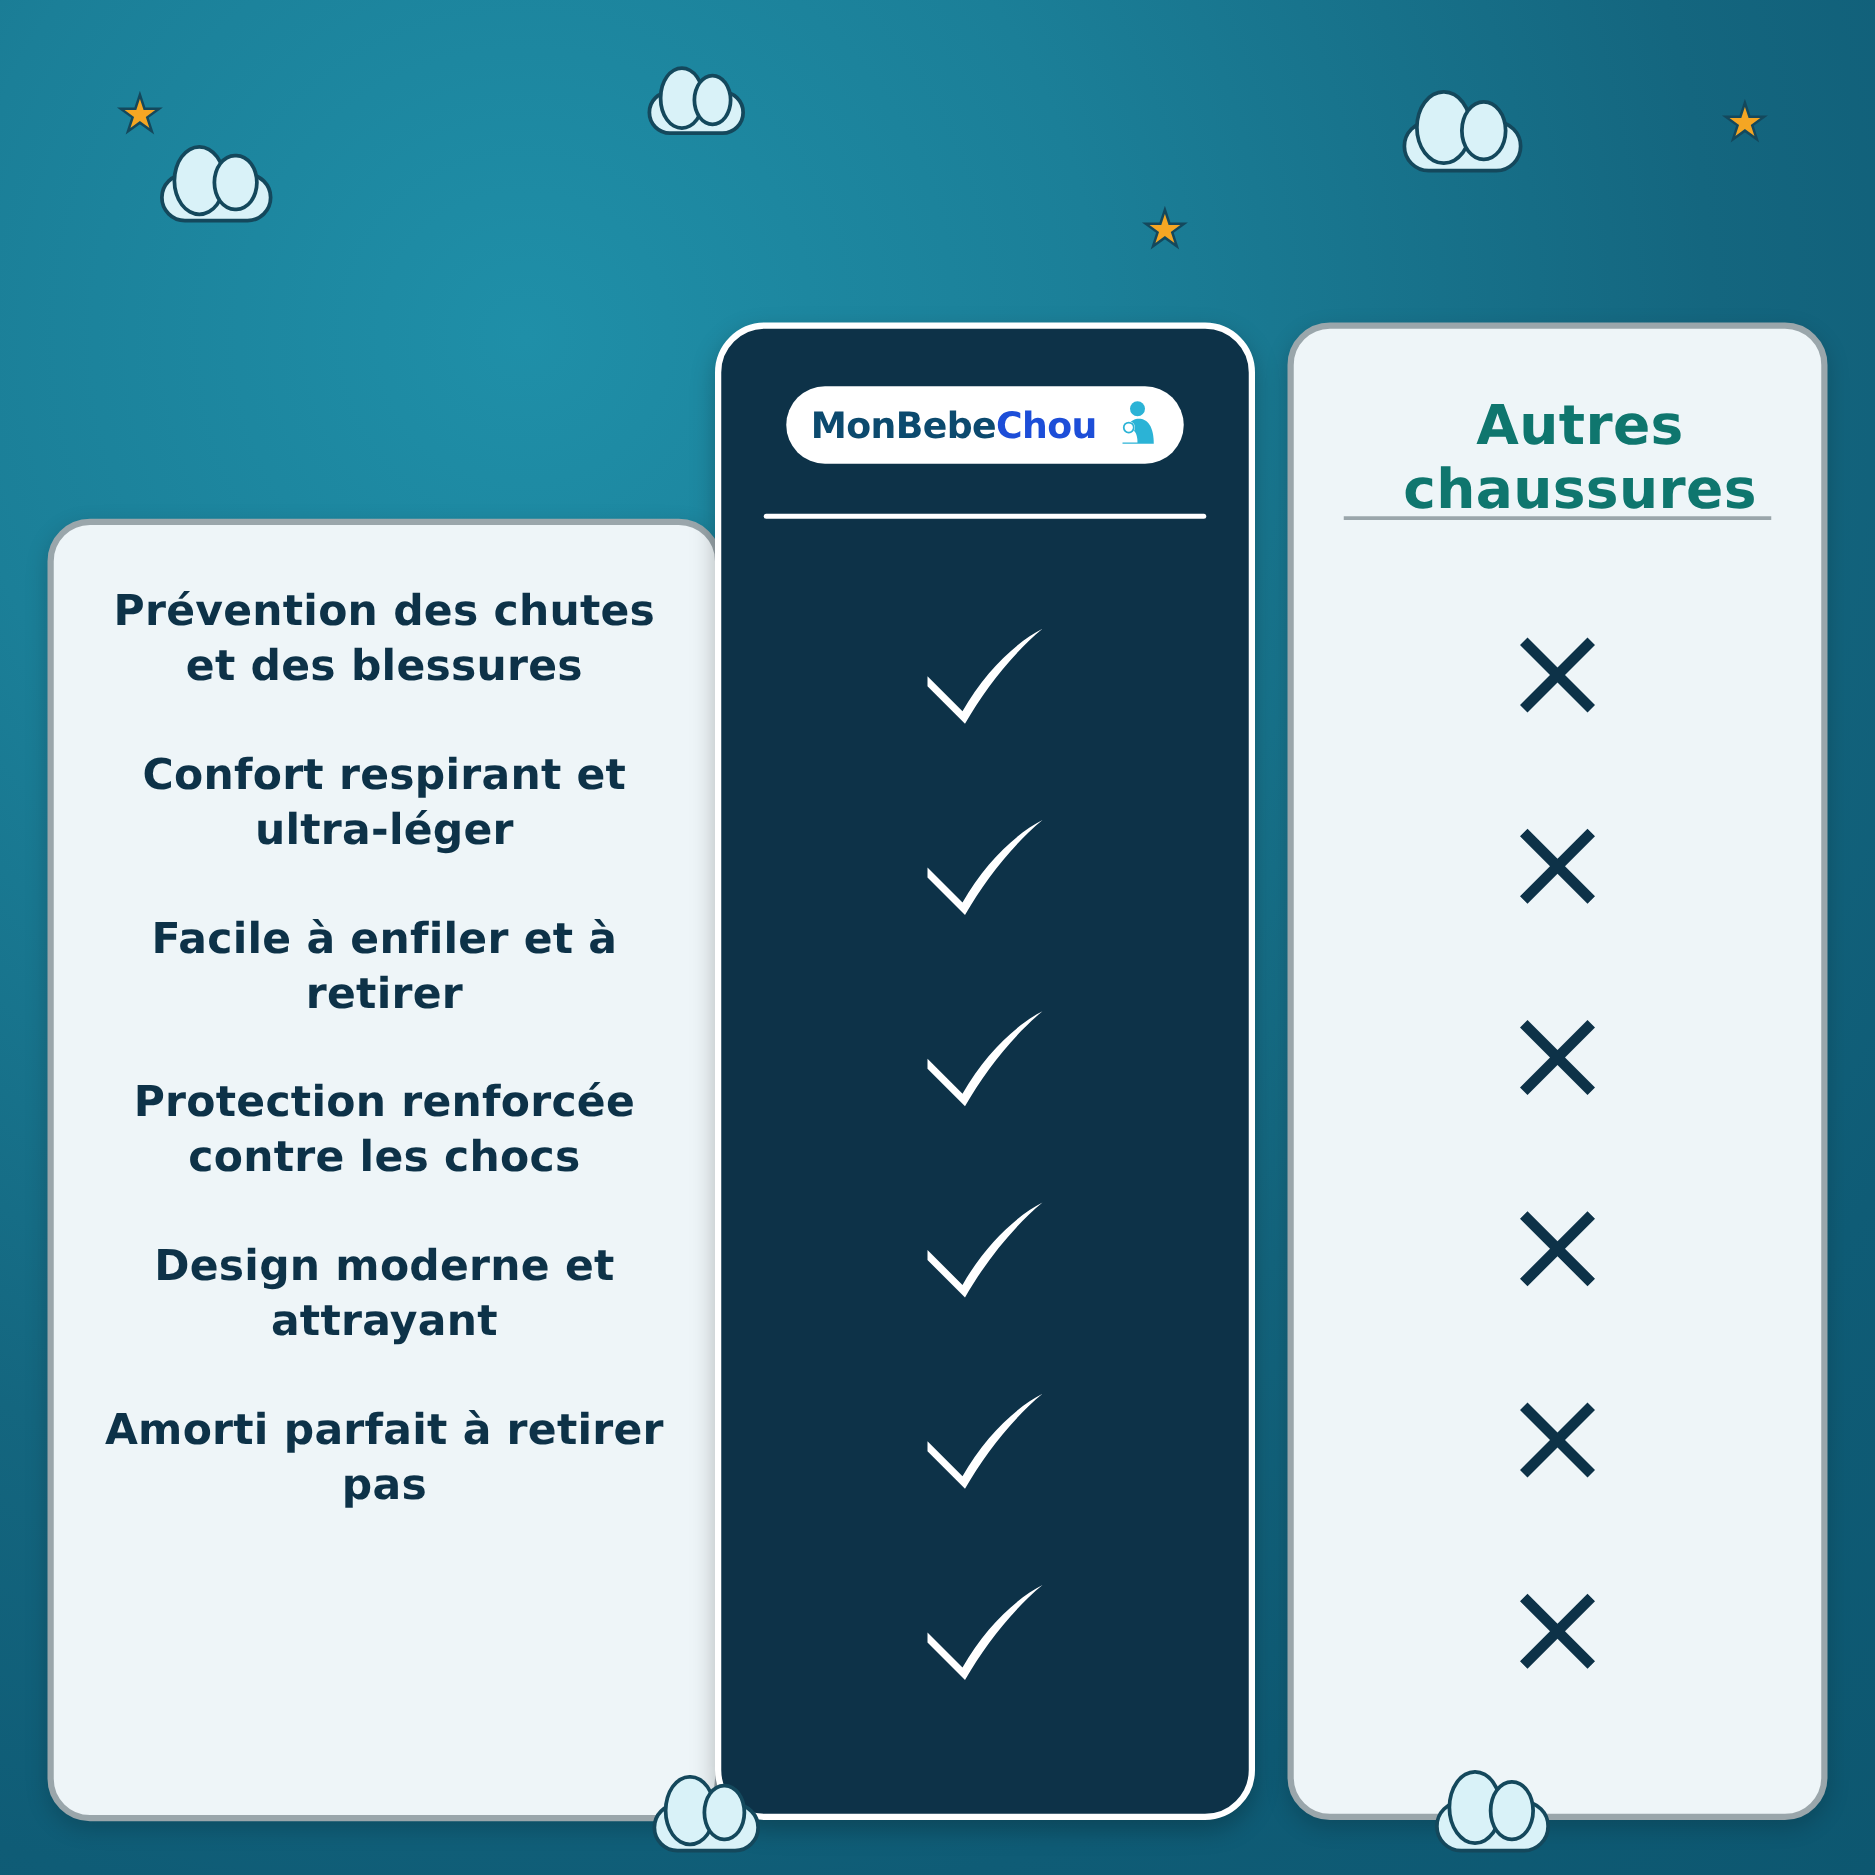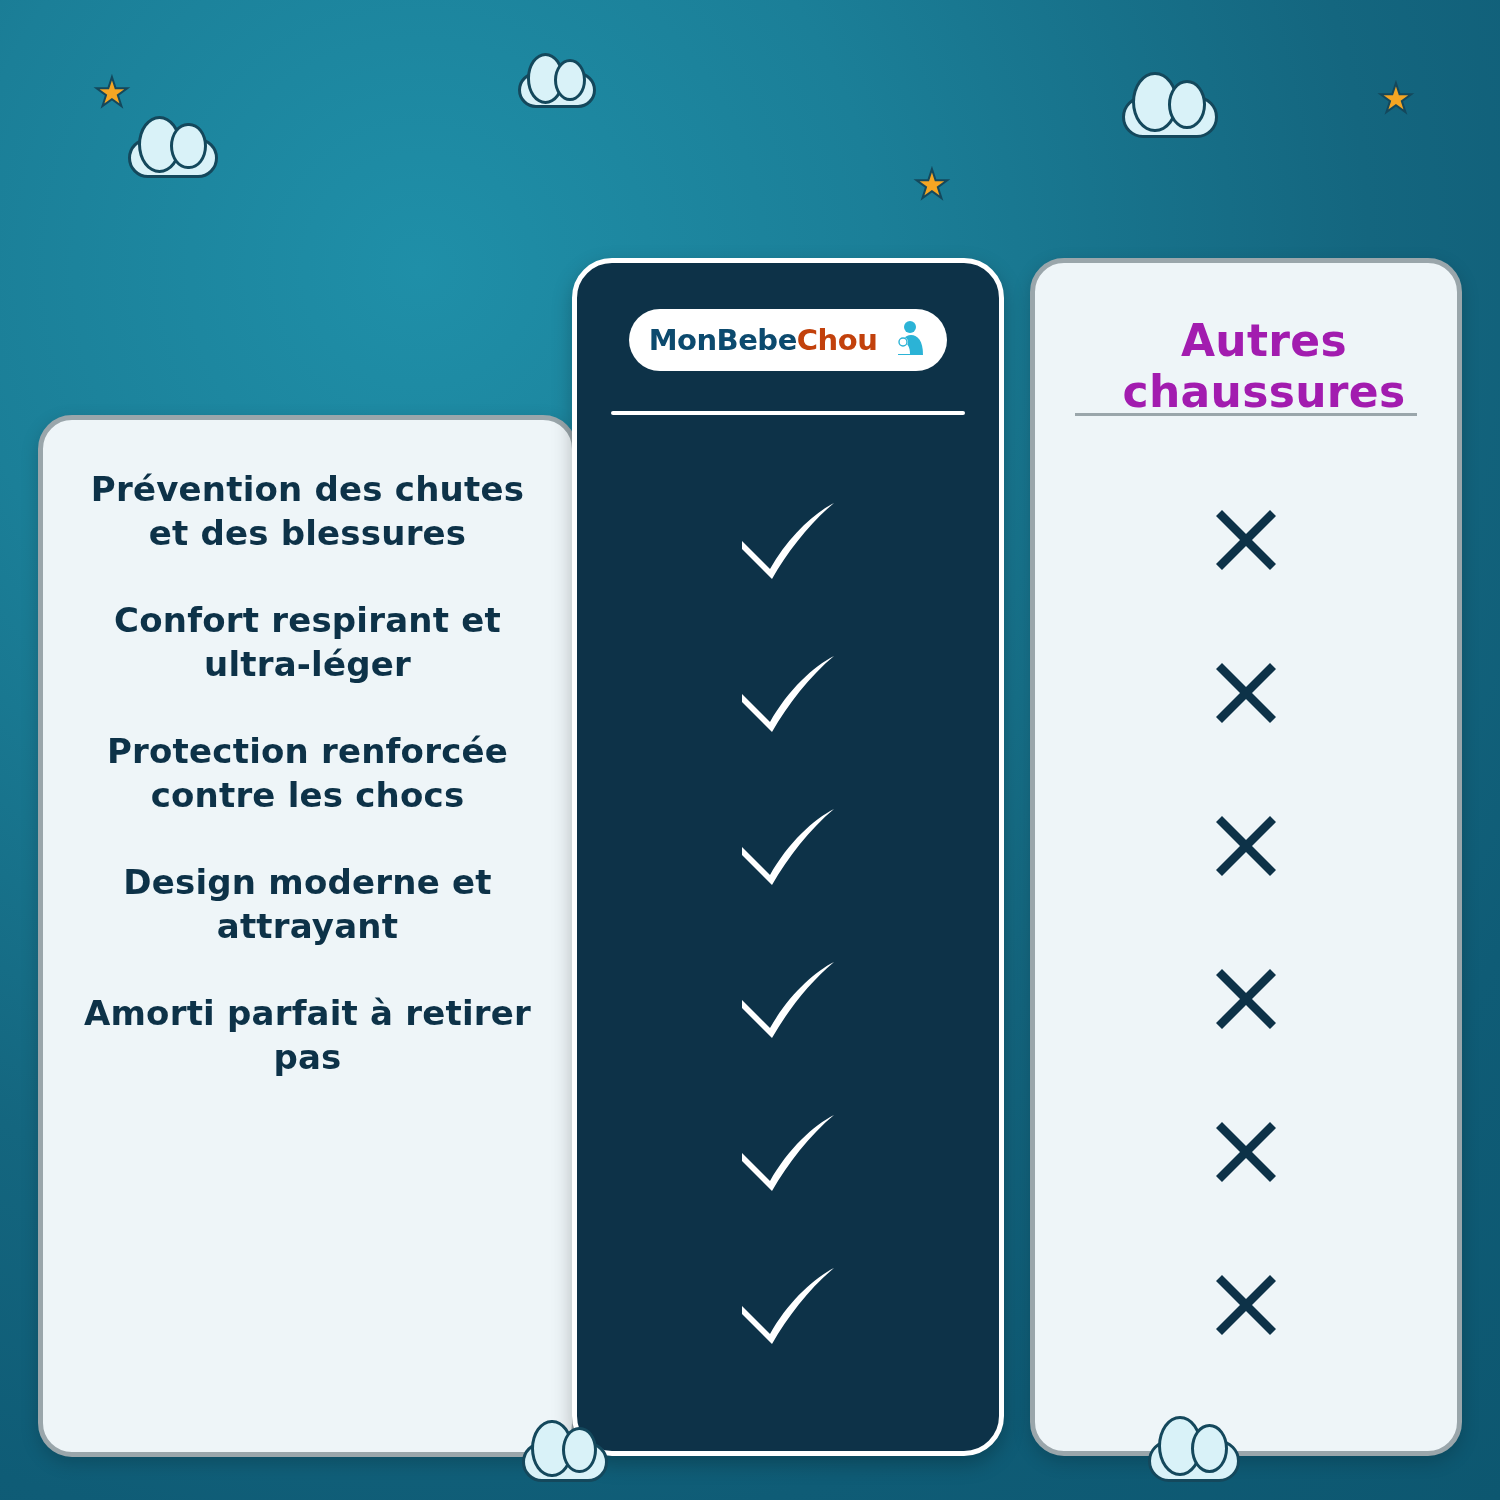--- a/index.html
+++ b/index.html
@@ -105,21 +105,21 @@
     justify-content: center;
     gap: 8px;
   }
   .brand-text {
     font-size: 29px;
     font-weight: bold;
     letter-spacing: -.5px;
     white-space: nowrap;
   }
   .brand-text .a { color: #0c4a6e; }
-  .brand-text .b { color: #c2410c; text-align: center; }
+  .brand-text .b { color: #1d4ed8; text-align: center; }
 
   .brand-divider {
     position: absolute;
     left: 34px;
     right: 34px;
     top: 148px;
     height: 4px;
     background: #ffffff;
     border-radius: 2px;
   }
@@ -133,21 +133,21 @@
     border: 5px solid #9aa6ab;
     box-shadow: 0 6px 18px rgba(0,0,0,.18);
   }
 
   .other-title {
     position: absolute;
     top: 52px;
     left: 0;
     right: 0;
     text-align: center;
-    color: #a21caf;
+    color: #0f766e;
     font-weight: bold;
     font-size: 44px;
     letter-spacing: .3px;
     padding-left: 36px;
   }
 
   .other-divider {
     position: absolute;
     left: 40px;
     right: 40px;
@@ -193,20 +193,21 @@
   .cloud::before { width: 44%; height: 150%; left: 8%; top: -74%; }
   .cloud::after  { width: 36%; height: 120%; right: 10%; top: -54%; }
   .cloud { overflow: visible; }
 </style>
 
 <div class="board">
 
   <div class="col col-features">
     <div class="feature">Prévention des chutes et des blessures</div>
     <div class="feature">Confort respirant et ultra-léger</div>
+    <div class="feature">Facile à enfiler et à retirer</div>
     <div class="feature">Protection renforcée contre les chocs</div>
     <div class="feature">Design moderne et attrayant</div>
     <div class="feature">Amorti parfait à retirer pas</div>
   </div>
 
   <div class="col col-brand">
     <div class="brand-logo-wrap">
       <div class="brand-text"><span class="a">MonBebe</span><span class="b">Chou</span></div>
       <span>
         <svg width="42" height="42" viewBox="0 0 42 42" aria-hidden="true">

